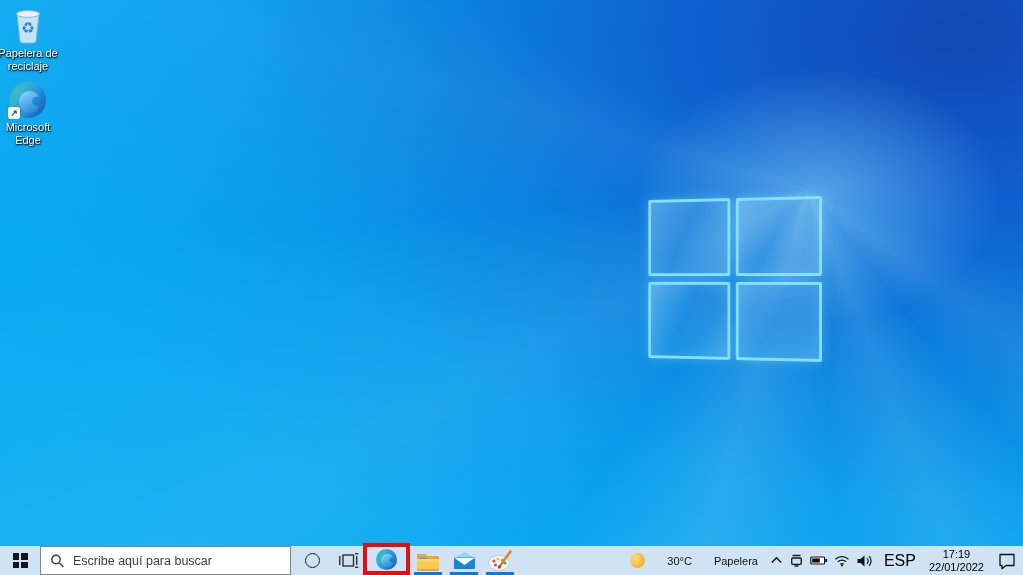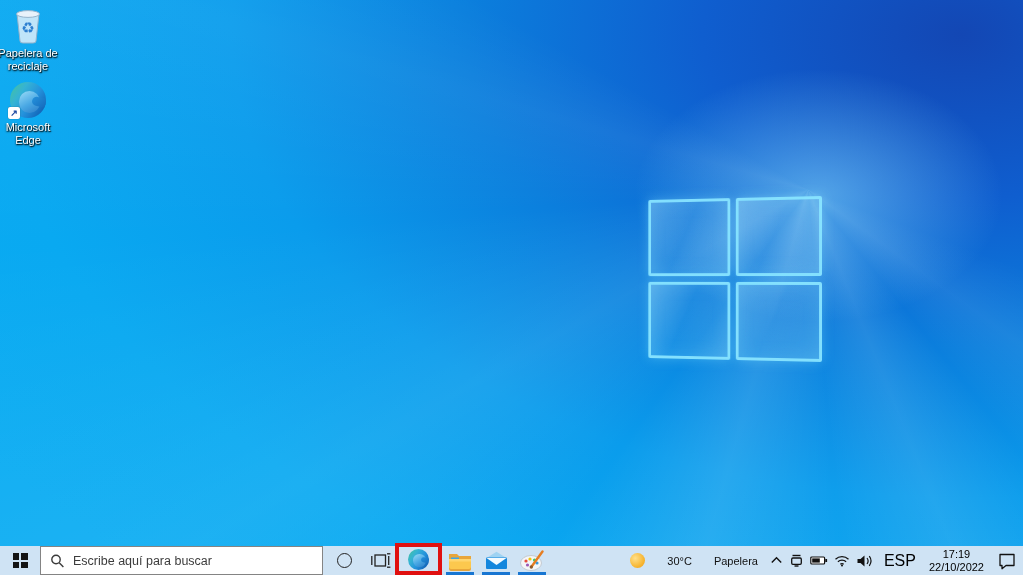--- a/index.html
+++ b/index.html
@@ -68,21 +68,21 @@
 
   
   .taskbar{
     position:absolute; left:0; right:0; bottom:0; height:29px;
     background:#cfe3f4; display:flex; align-items:stretch; z-index:5;
   }
   .tb-btn{display:flex; align-items:center; justify-content:center; position:relative; cursor:pointer;}
   .tb-start{width:40px;}
   .start-grid{width:15px; height:15px; display:grid; grid-template-columns:1fr 1fr; grid-template-rows:1fr 1fr; gap:2px;}
   .start-grid i{background:#141414;}
-  .tb-search{width:283px; position:relative;}
+  .tb-search{width:251px; position:relative;}
   .tb-search input{
     position:absolute; inset:0; width:100%; height:100%; box-sizing:border-box;
     border:1px solid #848484; background:#fff; padding:0 6px 0 32px;
     font-family:"Liberation Sans", sans-serif; font-size:12.5px; color:#333; outline:none;
   }
   .tb-search input::placeholder{color:#3c3c3c; opacity:1;}
   .search-glass{position:absolute; left:10px; top:50%; transform:translateY(-50%); z-index:2; pointer-events:none;}
   .tb-cortana{width:42px;}
   .cortana-ring{width:13px; height:13px; border:1.7px solid #222; border-radius:50%;}
   .tb-taskview{width:30px;}
@@ -257,21 +257,21 @@
         <path d="M13.3,2.2 a8.2,8.2 0 0 1 0,9.6" fill="none" stroke="#111" stroke-width="1.2"></path>
       </svg>
     </div>
 
     <div class="tb-lang">
       <span>ESP</span>
     </div>
 
     <div class="tb-clock">
       <span>17:19</span>
-      <span>22/10/2022</span>
+      <span>22/01/2022</span>
     </div>
 
     <div class="tb-btn tb-action">
       <svg width="20" height="18" viewBox="0 0 20 18">
         <path d="M3,2.5 h14 v11 h-8 l-4,3.2 v-3.2 h-2 z" fill="none" stroke="#111" stroke-width="1.3" stroke-linejoin="round"></path>
       </svg>
     </div>
 
   </div>
 </div>

